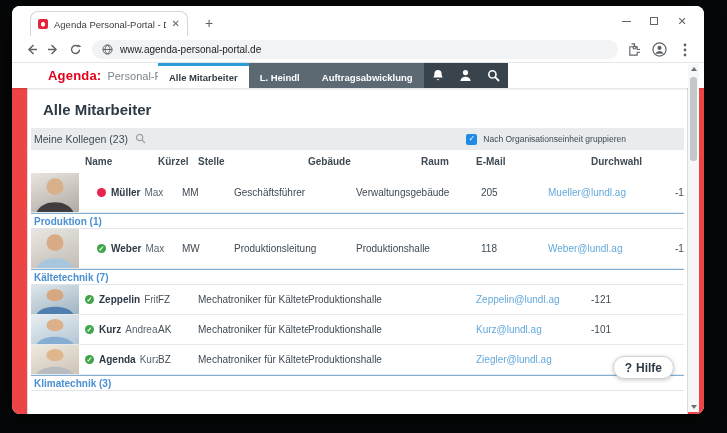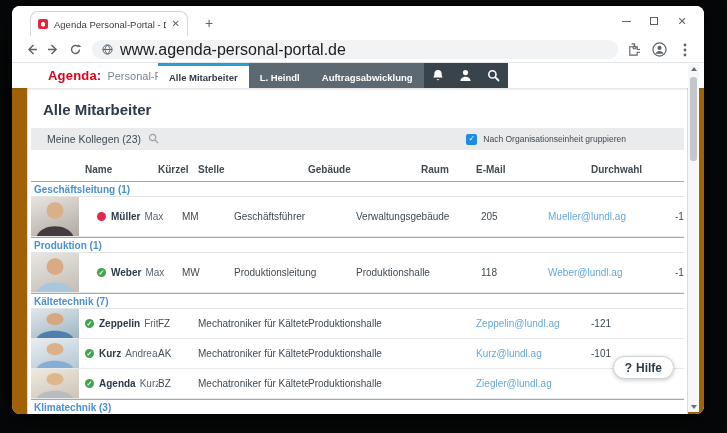--- a/index.html
+++ b/index.html
@@ -28,55 +28,55 @@
   .wc-min i { display:block; width:9px; border-bottom:1.4px solid #5f6368; }
   .wc-max i { display:block; width:8px; height:8px; border:1.3px solid #5f6368; }
   .wc-close { font-size:11px; }
 
   
   .toolbar { position:relative; height:27px; background:#fff; border-bottom:1px solid #e3e6e9; }
   .navbtn { position:absolute; top:4px; width:19px; height:19px; display:flex; align-items:center; justify-content:center; }
   .navbtn svg { display:block; }
   .urlbar { position:absolute; left:80px; top:4px; right:86px; height:19px; background:#f1f3f4;
             border-radius:10px; display:flex; align-items:center; padding:0 10px; gap:7px; }
-  .urltext { font-size:16px; color:#202124; }
+  .urltext { font-size:10px; color:#202124; }
   .tb-right { position:absolute; right:8px; top:0; height:27px; display:flex; align-items:center; gap:4px; }
   .tb-ic { width:22px; height:22px; display:flex; align-items:center; justify-content:center; }
 
   
-  .viewport { position:absolute; top:57px; left:0; right:0; bottom:0; background:#a16207; overflow:hidden; }
+  .viewport { position:absolute; top:57px; left:0; right:0; bottom:0; background:#ef4444; overflow:hidden; }
 
   
   .app-header { position:relative; height:25px; background:#fff; box-shadow:0 1px 2px rgba(0,0,0,.14); z-index:5; }
   .logo { position:absolute; left:36px; top:0; height:25px; display:flex; align-items:center; gap:6px; }
   .logo-a { font-size:13px; font-weight:800; color:#e2001a; letter-spacing:.2px; }
   .logo-p { font-size:11px; color:#7d868e; }
   .appnav { position:absolute; left:146px; top:0; height:25px; display:flex; align-items:stretch; }
   .navtab { background:#5c6973; color:#fff; font-size:9.5px; font-weight:700; display:flex;
             align-items:center; padding:0 11px; border-top:3px solid #5c6973; }
   .navtab.active { background:#fff; color:#323c46; border-top:3px solid #2b9cd8; }
   .appnav-icons { display:flex; background:#39434c; }
   .hicon { width:28px; display:flex; align-items:center; justify-content:center; }
 
   
   .container { position:absolute; top:25px; bottom:0; left:15px; width:661px; background:#fff;
                border-left:1px solid #d9dcde; border-right:1px solid #d9dcde; }
   .page-title { margin:13px 0 0 15px; font-size:15px; font-weight:700; color:#2e3a46; }
 
   .list-toolbar { margin:10px 3px 0 3px; height:22px; background:#e9ebed; display:flex;
                   align-items:center; }
-  .lt-left { display:flex; align-items:center; gap:7px; padding-left:16px; }
+  .lt-left { display:flex; align-items:center; gap:7px; padding-left:3px; }
   .lt-label { font-size:10.5px; color:#3f4a53; }
   .lt-right { margin-left:auto; display:flex; align-items:center; gap:6px; padding-right:58px; }
   .checkbox { width:11px; height:11px; border-radius:2px; background:#1f8be6; display:flex;
               align-items:center; justify-content:center; color:#fff; font-size:8px; line-height:1; }
   .cb-label { font-size:8.5px; color:#3f4a53; }
 
   
-  .table { margin:8px 3px; position:relative; }
+  .table { margin:0 3px; position:relative; }
   .grid { display:grid; grid-template-columns:48px 79px 40px 110px 105px 56px 110px 1fr; align-items:center; }
   .hdr { height:23px; font-size:10px; font-weight:700; color:#2e3a46; }
   .cell { overflow:hidden; white-space:nowrap; font-size:10px; color:#3f4a53; }
   .c-raum { padding-left:8px; }
   .c-email { padding-left:7px; }
   .c-durchwahl { padding-left:12px; }
   .group-row { height:16px; display:flex; align-items:center; padding-left:3px;
                border-top:1px solid #7fb0d8; border-bottom:1px solid #e2e5e8;
                color:#4a90d2; font-size:10px; font-weight:700; background:#fff; }
   .row { border-bottom:1px solid #e7e9eb; }
@@ -252,21 +252,20 @@
             <div class="cell c-photo"></div>
             <div class="cell c-name">Name</div>
             <div class="cell c-kuerzel">Kürzel</div>
             <div class="cell c-stelle">Stelle</div>
             <div class="cell c-gebaeude">Gebäude</div>
             <div class="cell c-raum">Raum</div>
             <div class="cell c-email">E-Mail</div>
             <div class="cell c-durchwahl">Durchwahl</div>
           </div>
         <div>
-            <div class="group-row">Geschäftsleitung (1)</div>
             <div class="row grid lg">
               <div class="cell c-photo">
                 <div class="photo photo-mueller">
                   <svg viewBox="0 0 48 40" preserveAspectRatio="none">
                     <circle cx="24" cy="14" r="8.5" fill="var(--skin)"></circle>
                     <path d="M5 42 C9 26 39 26 43 42 Z" fill="var(--shirt)"></path>
                   </svg>
                 </div>
               </div>
               <div class="cell c-name">

